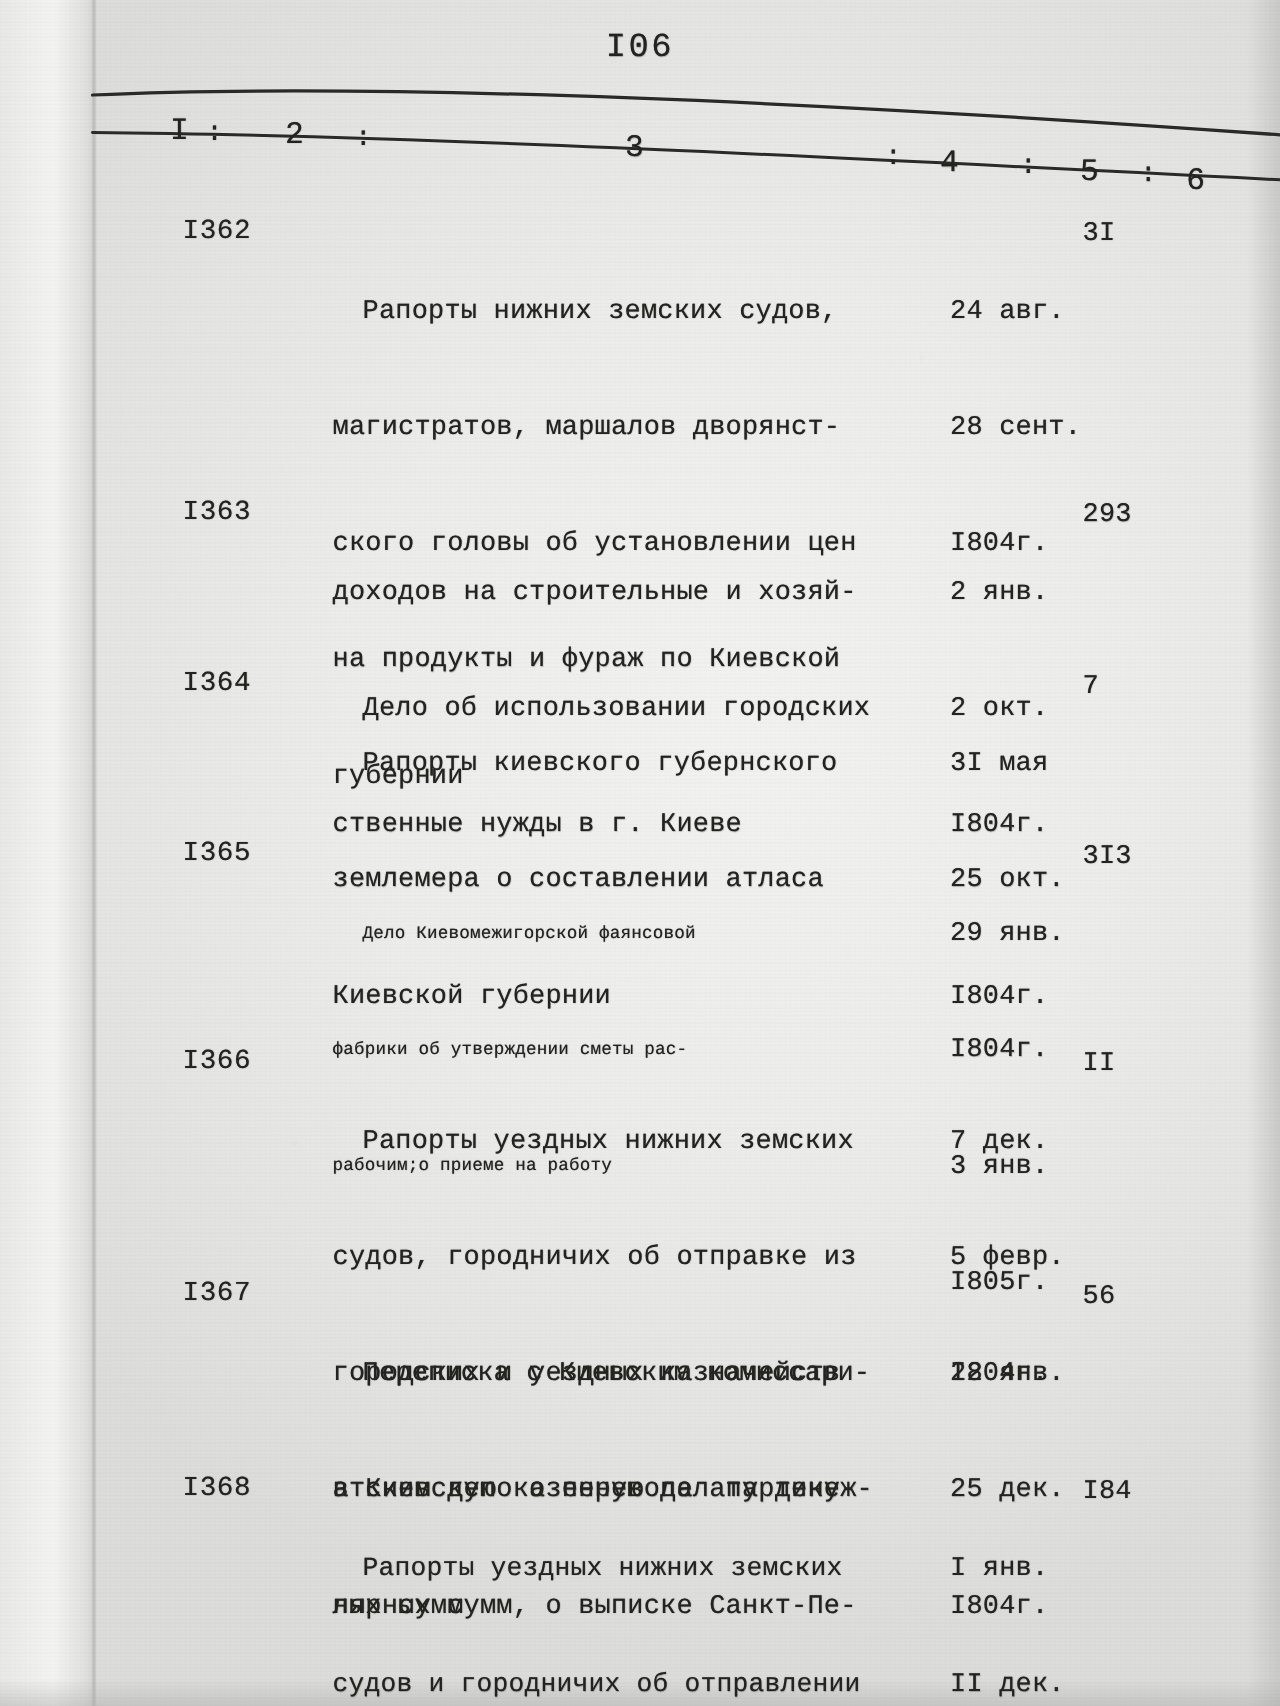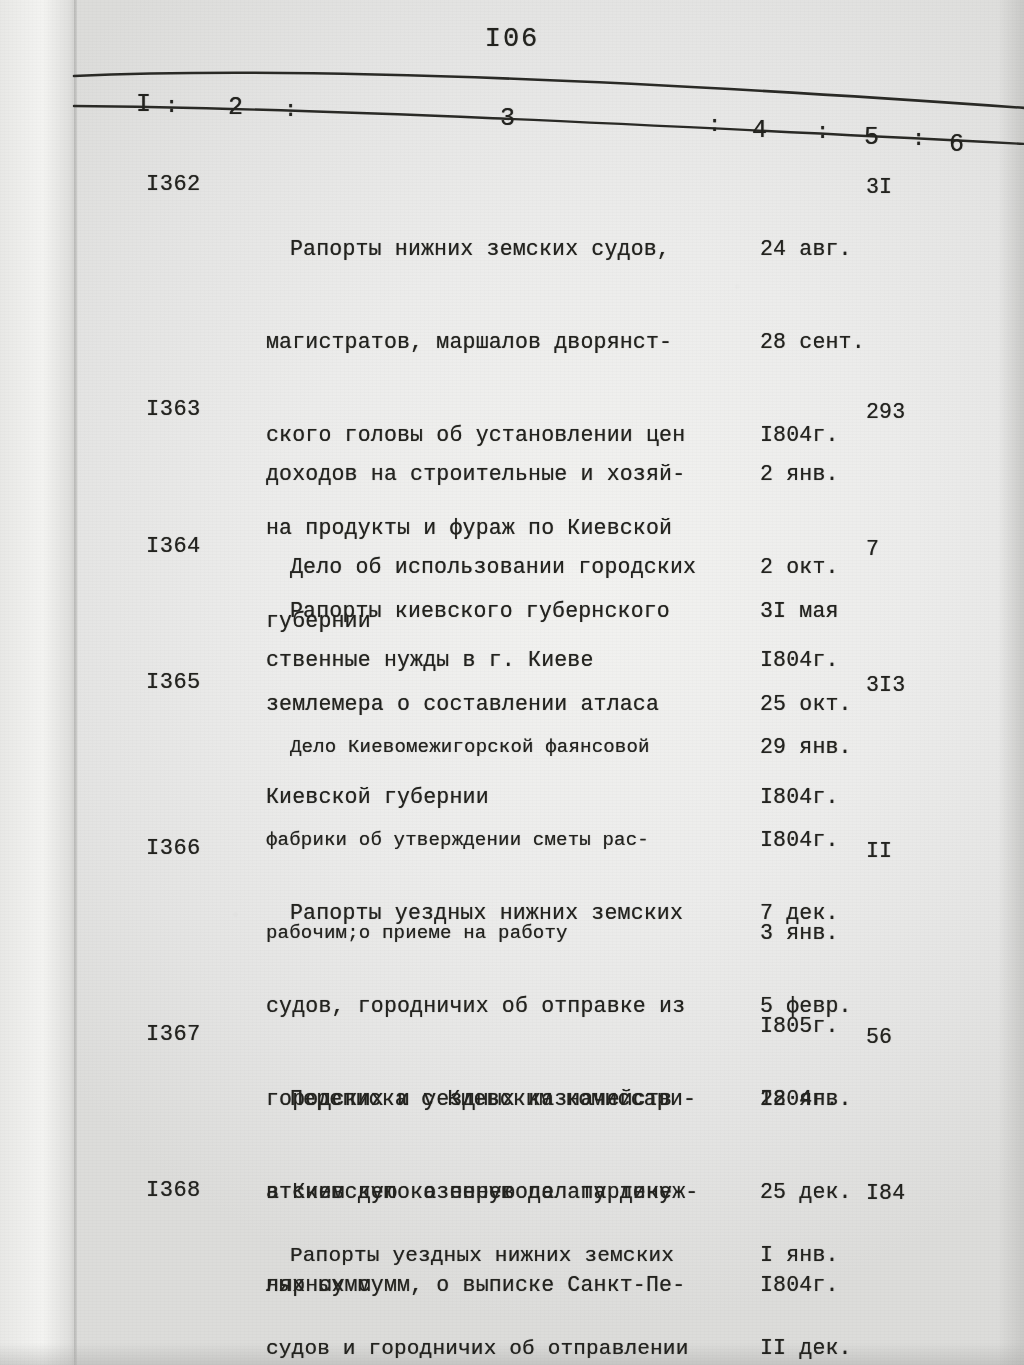--- a/index.html
+++ b/index.html
@@ -168,21 +168,21 @@
       <div class="dates typed">
         <span class="ln">3I мая</span>
         <span class="ln">25 окт.</span>
         <span class="ln">I804г.</span>
       </div>
       <div class="pages typed">7</div>
     </div>
 
     <div class="entry" style="top:670px;">
       <div class="num typed">I365</div>
-      <div class="desc typed" style="width:480px;font-size:19px;">
+      <div class="desc typed" style="width:480px;font-size:14px;">
         <span class="ln ind">Дело Киевомежигорской фаянсовой</span>
         <span class="ln">фабрики об утверждении сметы рас-</span>
         <span class="ln">рабочим;о приеме на работу</span>
       </div>
       <div class="dates typed">
         <span class="ln">29 янв.</span>
         <span class="ln">I804г.</span>
         <span class="ln">3 янв.</span>
         <span class="ln">I805г.</span>
       </div>

